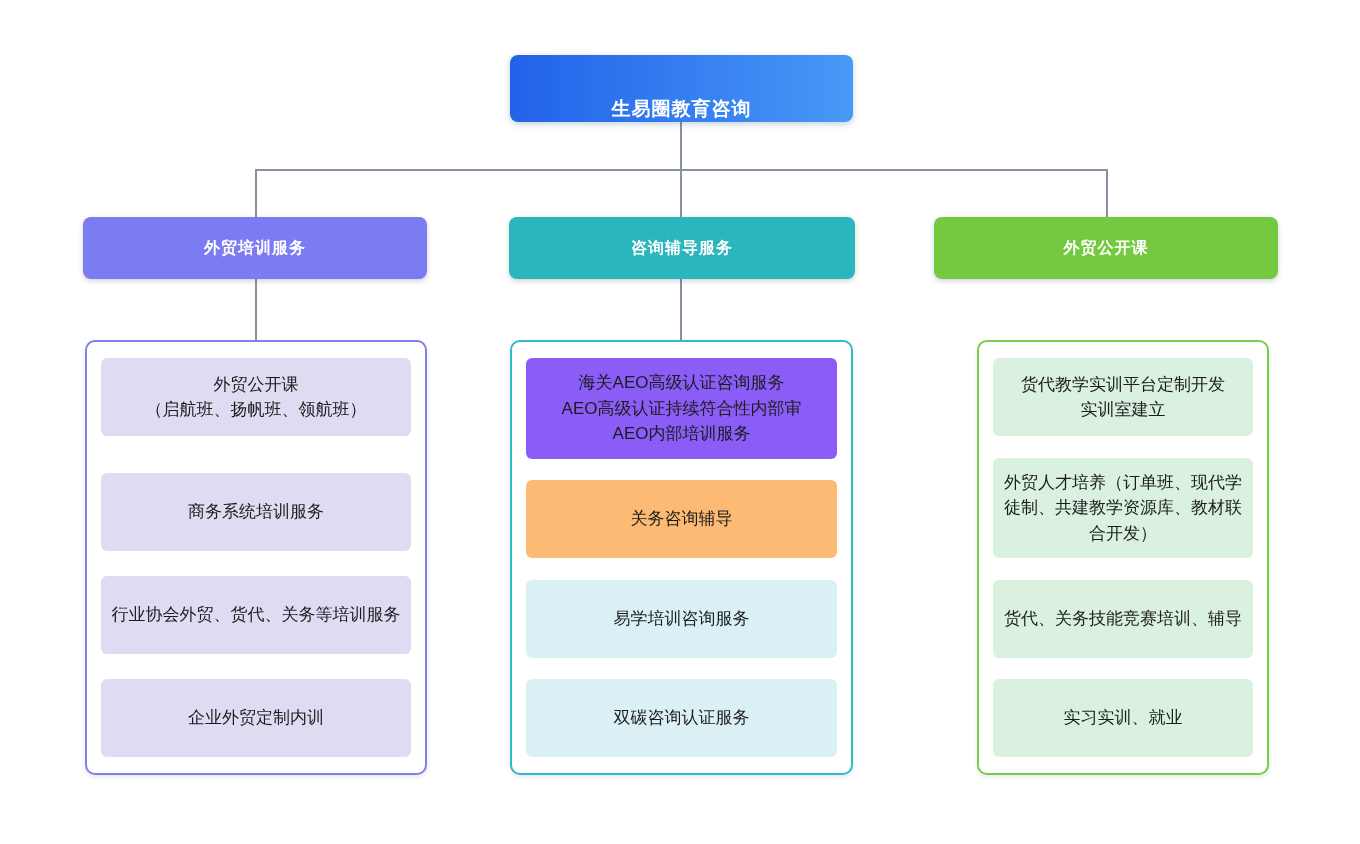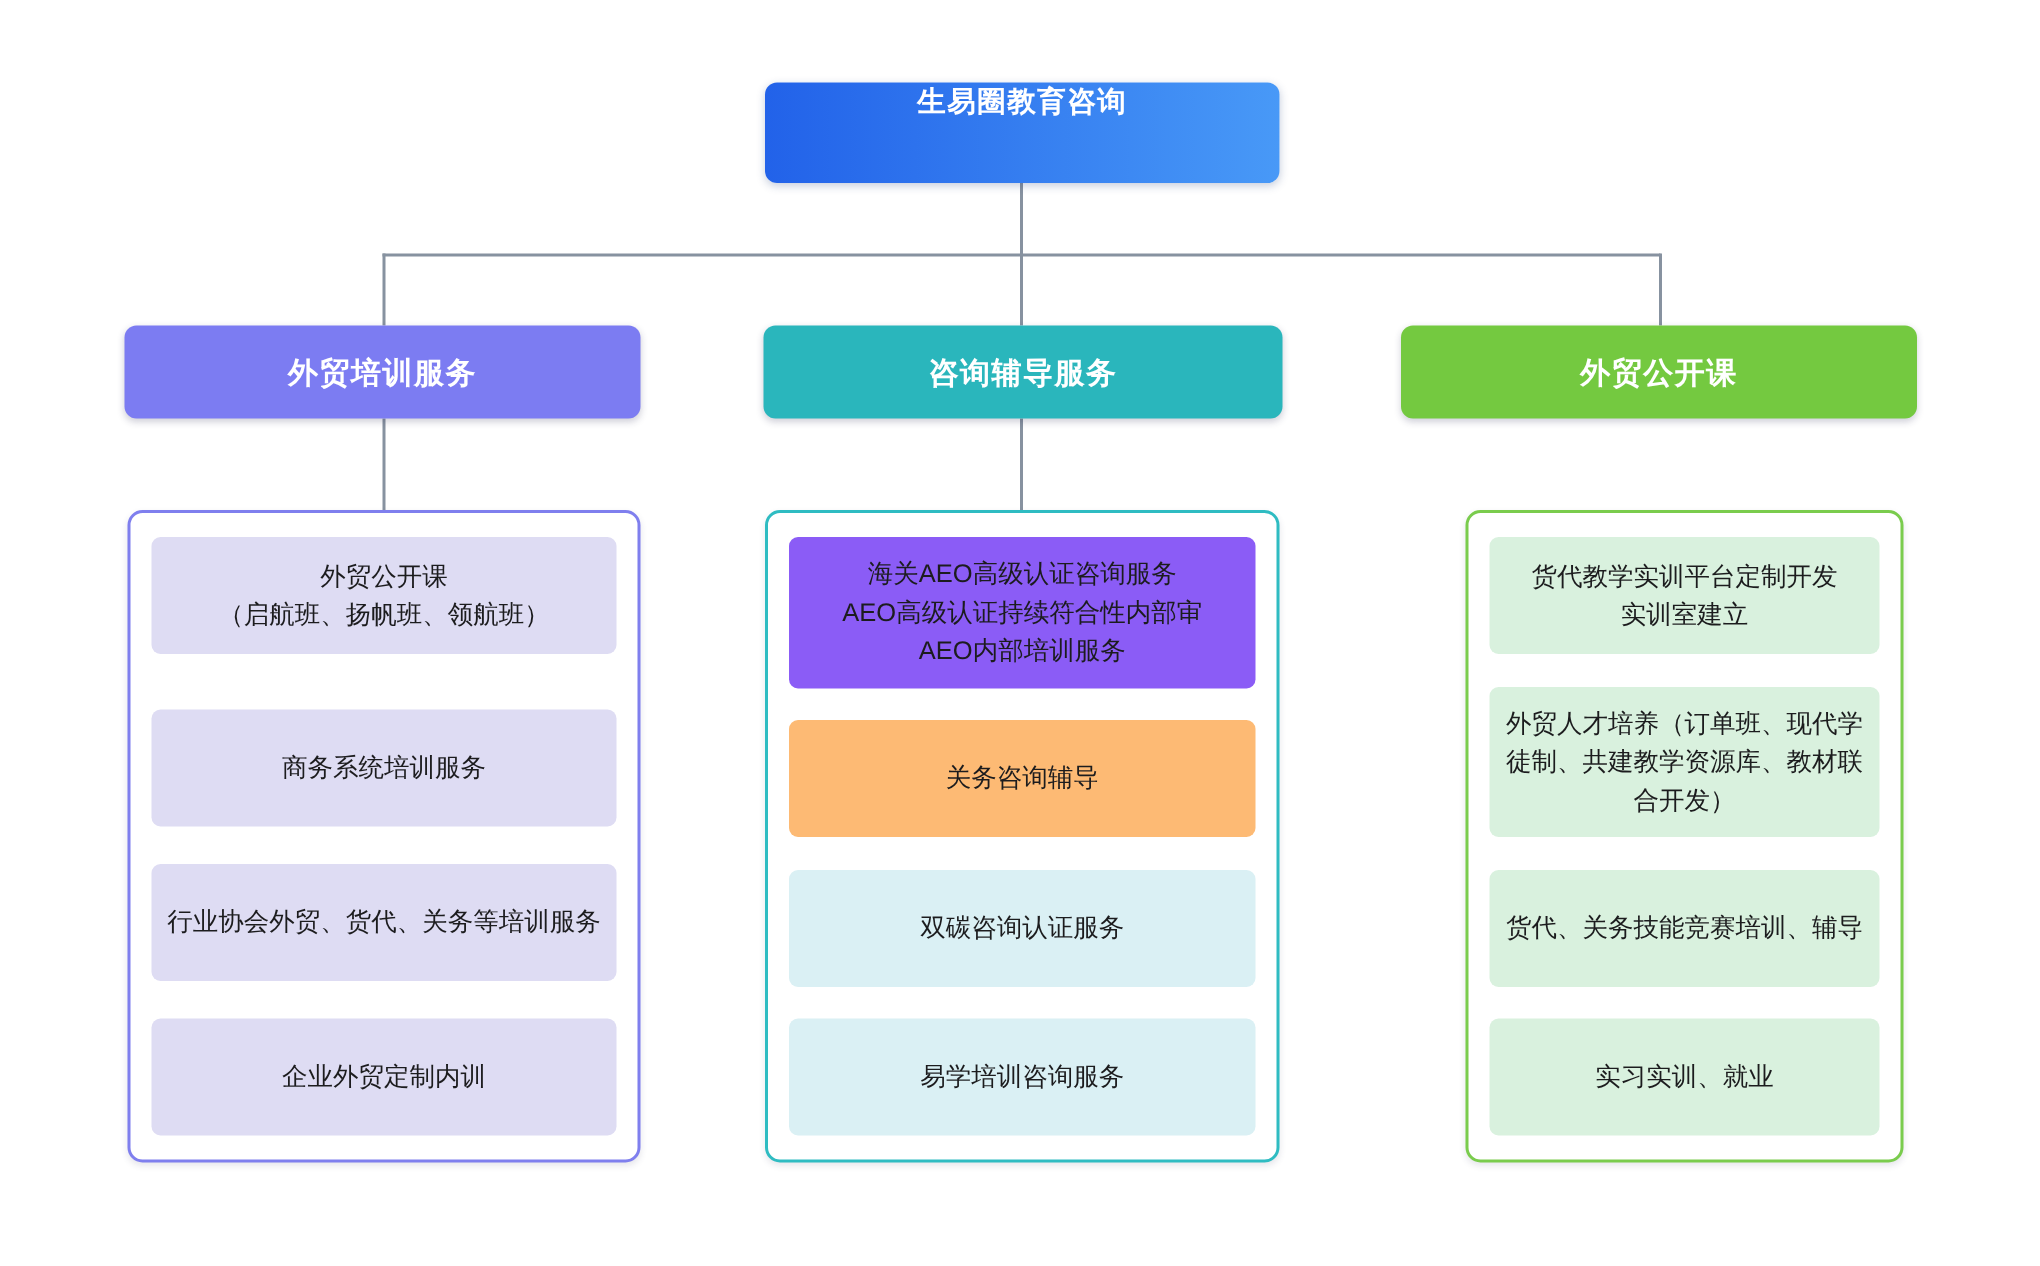--- a/index.html
+++ b/index.html
@@ -29,35 +29,35 @@
   .conn-drop-b2     { left: 1106px; top: 169px; height: 48px; }
   .conn-hdr-drop-b0 { left: 255px;  top: 279px; height: 62px; }
   .conn-hdr-drop-b1 { left: 680px;  top: 279px; height: 62px; }
   
   .root-node {
     position: absolute;
     left: 510px; top: 55px;
     width: 343px; height: 67px;
     border-radius: 8px;
     background: linear-gradient(90deg, #2262E9 0%, #4899F7 100%);
-    display: flex; align-items: flex-start; justify-content: center;
+    display: flex; align-items: flex-end; justify-content: center;
     color: #ffffff;
     font-size: 19px;
     font-weight: bold;
     box-shadow: 0 2px 6px rgba(30,60,120,0.25);
     letter-spacing: 1px;
   }
   
   .branch-header {
     position: absolute;
     top: 217px; height: 62px;
     border-radius: 8px;
     display: flex; align-items: center; justify-content: center;
     color: #ffffff;
-    font-size: 20px;
+    font-size: 16px;
     font-weight: bold;
     box-shadow: 0 2px 5px rgba(40,40,80,0.22);
     letter-spacing: 1px;
   }
   .hdr-b0 { left: 83px;  width: 344px; }
   .hdr-b1 { left: 509px; width: 346px; justify-content: center; }
   .hdr-b2 { left: 934px; width: 344px; }
   
   .branch-container {
     position: absolute;
@@ -117,22 +117,22 @@
   </div>
 
   <div class="branch-header hdr-b1" style="background: rgb(42, 182, 188);">
     <span>咨询辅导服务</span>
   </div>
   <div class="branch-container cont-b1" style="border-color: rgb(47, 188, 194);">
     <div class="branch-item" style="background: #8b5cf6;">海关AEO高级认证咨询服务
 AEO高级认证持续符合性内部审
 AEO内部培训服务</div>
     <div class="branch-item" style="background: #fdba74;">关务咨询辅导</div>
+    <div class="branch-item" style="background: rgb(218, 240, 244);">易学培训咨询服务</div>
     <div class="branch-item" style="background: rgb(218, 240, 244);">双碳咨询认证服务</div>
-    <div class="branch-item" style="background: rgb(218, 240, 244);">易学培训咨询服务</div>
   </div>
 
   <div class="branch-header hdr-b2" style="background: rgb(116, 201, 64);">
     <span>外贸公开课</span>
   </div>
   <div class="branch-container cont-b2" style="border-color: rgb(122, 204, 77);">
     <div class="branch-item" style="background: rgb(217, 241, 222);">货代教学实训平台定制开发
 实训室建立</div>
     <div class="branch-item" style="background: rgb(217, 241, 222);">外贸人才培养（订单班、现代学徒制、共建教学资源库、教材联合开发）</div>
     <div class="branch-item" style="background: rgb(217, 241, 222);">货代、关务技能竞赛培训、辅导</div>

